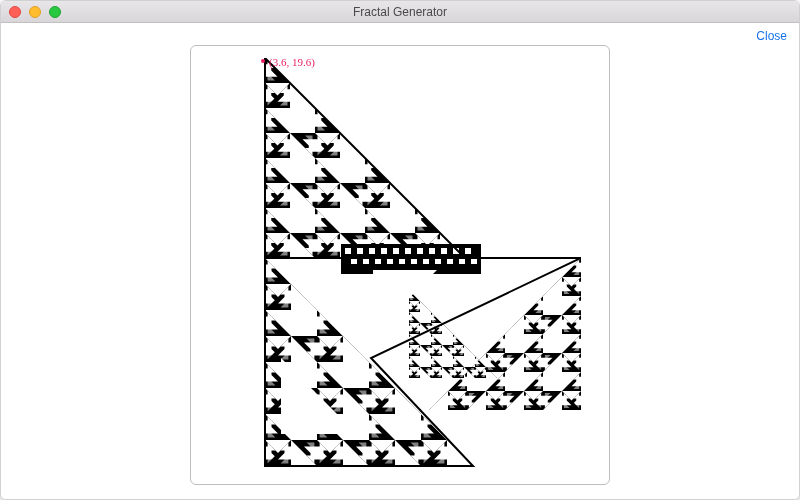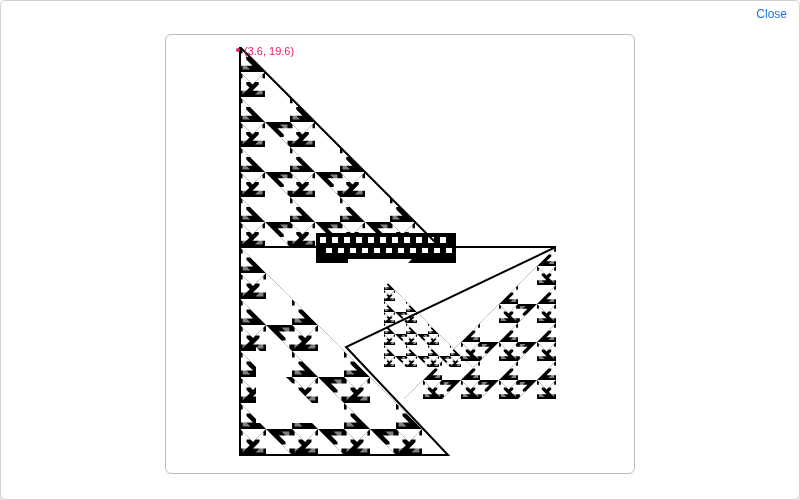--- a/index.html
+++ b/index.html
@@ -70,27 +70,28 @@
       cursor: pointer;
     }
     .canvas-wrap {
       position: absolute;
       left: 50%;
       top: 50%;
       transform: translate(-50%, -50%);
       margin-top: 4px;
     }
     .canvas {
-      width: 470px;
+      width: 420px;
       height: 440px;
       border: 1px solid #bdbdbd;
       border-radius: 6px;
       background: #fff;
       position: relative;
       overflow: hidden;
+      font-family: Liberation Serif, serif;
     }
     .coord-label {
       position: absolute;
       top: 10px;
       left: 78px;
       font-size: 11px;
       color: #e91e63;
       z-index: 10;
     }
     .coord-dot {
@@ -108,20 +109,28 @@
       top: 12px;
       left: 50px;
       width: 340px;
       height: 416px;
     }
   </style>
 </head>
 <body>
 
 <div class="window">
+  <div class="titlebar">
+    <div class="traffic-lights">
+      <div class="tl red"></div>
+      <div class="tl yellow"></div>
+      <div class="tl green"></div>
+    </div>
+    <div class="titlebar-title">Fractal Generator</div>
+  </div>
 
   <div class="content">
     <span class="close-link">Close</span>
 
     <div class="canvas-wrap">
       <div class="canvas">
         <div class="coord-dot"></div>
         <div class="coord-label">(3.6, 19.6)</div>
 
         <svg class="fractal" viewBox="0 0 340 416">

